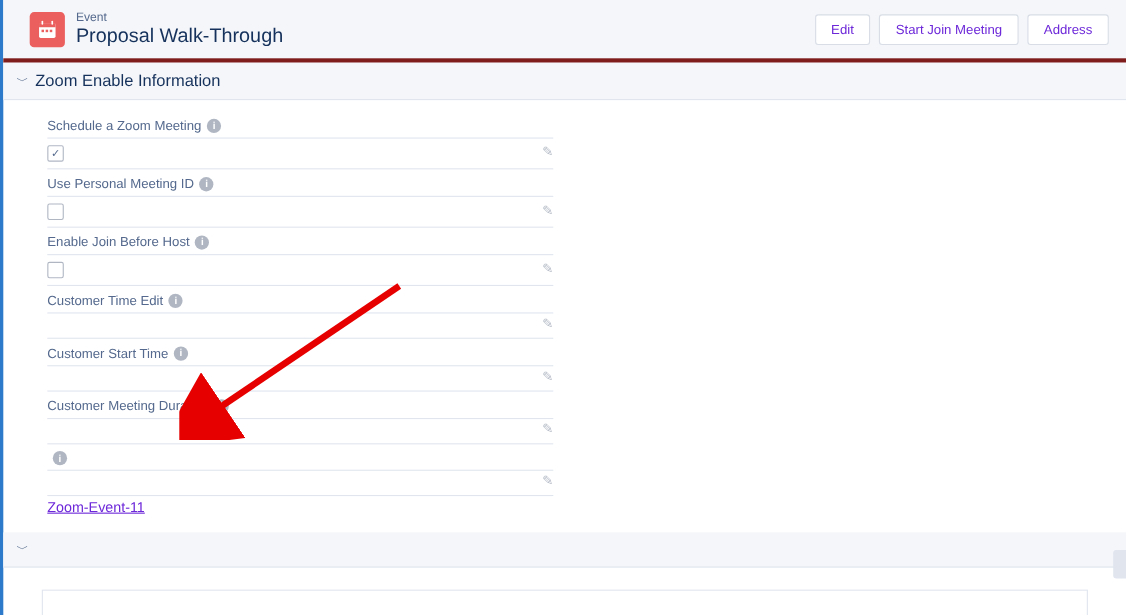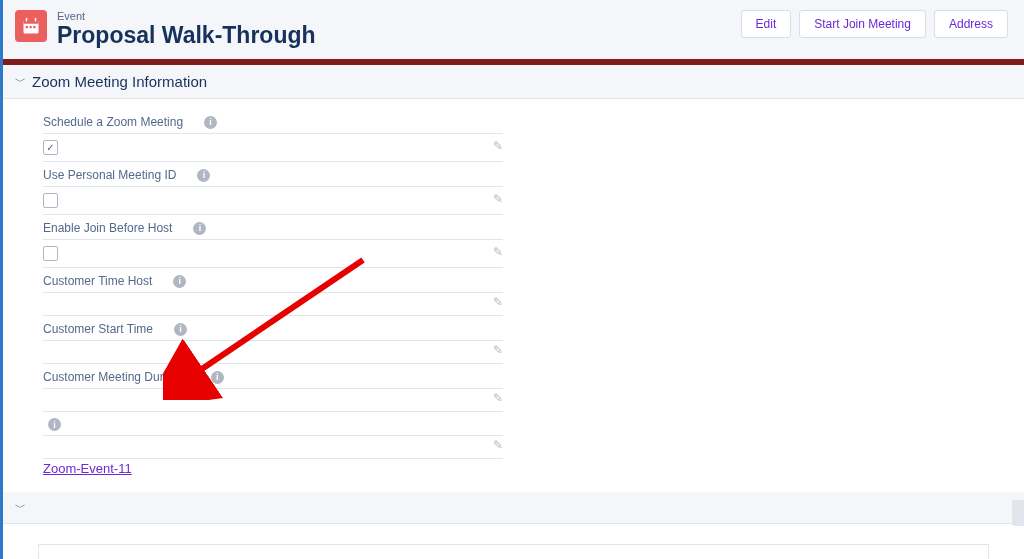--- a/index.html
+++ b/index.html
@@ -1,30 +1,30 @@
 <!DOCTYPE html>
 <html><head>
   <meta charset="utf-8">
   <style>
     * { box-sizing: border-box; margin: 0; padding: 0; }
     body { font-family: -apple-system, BlinkMacSystemFont, "Segoe UI", Arial, sans-serif; font-size: 13px; color: #16325c; background: #fff; }
     .page { width: 1024px; border-left: 3px solid #2c7ac9; position: relative; }
-    .header { display: flex; align-items: flex-start; padding: 10px 16px 10px 12px; background: #f4f6f9; border-bottom: 6px solid #7f1d1d; }
+    .header { display: flex; align-items: center; padding: 10px 16px 10px 24px; background: #f4f6f9; border-bottom: 4px solid #7f1d1d; }
     .app-icon { width: 32px; height: 32px; background: #eb5f5f; border-radius: 4px; display: flex; align-items: center; justify-content: center; margin-right: 10px; }
     .app-icon svg { width: 18px; height: 18px; fill: #fff; }
     .title-block { flex: 1; }
     .eyebrow { font-size: 11px; color: #54698d; }
-    .page-title { font-size: 23px; font-weight: 700; color: #16325c; }
+    .page-title { font-size: 18px; font-weight: 400; color: #16325c; }
     .header-actions { display: flex; gap: 8px; }
     .btn { border: 1px solid #d8dde6; background: #fff; color: #6d28d9; padding: 6px 14px; font-size: 12px; border-radius: 3px; cursor: pointer; }
     .section-header { display: flex; align-items: center; padding: 8px 12px; background: #f4f6f9; border-bottom: 1px solid #e0e5ee; font-size: 15px; color: #16325c; cursor: pointer; margin-top: 0; }
     .chevron { margin-right: 6px; font-size: 11px; color: #54698d; }
     .section-body { padding: 10px 20px 10px 40px; }
     .field-row { display: flex; width: 460px; border-bottom: 1px solid #e0e5ee; padding: 6px 0 4px 0; align-items: center; }
-    .field-label { flex: 1; font-size: 12px; color: #54698d; display: flex; align-items: center; gap: 16px; }
+    .field-label { flex: 1; font-size: 12px; color: #54698d; display: flex; align-items: center; }
     .info-icon { display: inline-flex; width: 13px; height: 13px; border-radius: 50%; background: #b0b7c3; color: #fff; font-size: 9px; align-items: center; justify-content: center; margin-left: 5px; font-weight: bold; }
     .pencil { color: #b0b7c3; font-size: 12px; margin-left: auto; padding-left: 10px; }
     .checkbox { width: 15px; height: 15px; border: 1px solid #b0b7c3; border-radius: 2px; display: inline-flex; align-items: center; justify-content: center; font-size: 10px; color: #54698d; margin-top: 4px; }
     .checkbox.checked::before { content: '✓'; }
     .field-value-row { width: 460px; border-bottom: 1px solid #e0e5ee; padding: 2px 0 6px 0; display: flex; align-items: center; }
     .link { color: #6d28d9; font-size: 13px; }
     .details-panel { border: 1px solid #e0e5ee; margin: 20px 35px 10px 35px; padding: 18px 20px; }
     .arrow-overlay { position: absolute; left: 160px; top: 250px; pointer-events: none; }
     .helper-handle { position: absolute; right: 0; top: 500px; width: 12px; height: 26px; background: #e0e5ee; border-radius: 3px 0 0 3px; }
   </style>
@@ -51,21 +51,21 @@
     </div>
     <div class="header-actions">
       <button class="btn">Edit</button>
       <button class="btn">Start Join Meeting</button>
       <button class="btn">Address</button>
     </div>
   </div>
 
   <div class="section-header">
     <span class="chevron">﹀</span>
-    <span>Zoom Meeting Information</span>
+    <span>Zoom Enable Information</span>
   </div>
 
   <div class="section-body">
     <div class="field-row">
       <span class="field-label">
           <span>Schedule a Zoom Meeting</span>
           <span class="info-icon">i</span>
         </span>
     </div>
     <div class="field-value-row">
@@ -90,21 +90,21 @@
           <span class="info-icon">i</span>
         </span>
     </div>
     <div class="field-value-row">
       <span class="checkbox"></span>
       <span class="pencil">✎</span>
     </div>
 
     <div class="field-row">
       <span class="field-label">
-          <span>Customer Time Host</span>
+          <span>Customer Time Edit</span>
           <span class="info-icon">i</span>
         </span>
     </div>
     <div class="field-value-row">
       <span></span>
         <span class="pencil">✎</span>
     </div>
 
     <div class="field-row">
       <span class="field-label">

